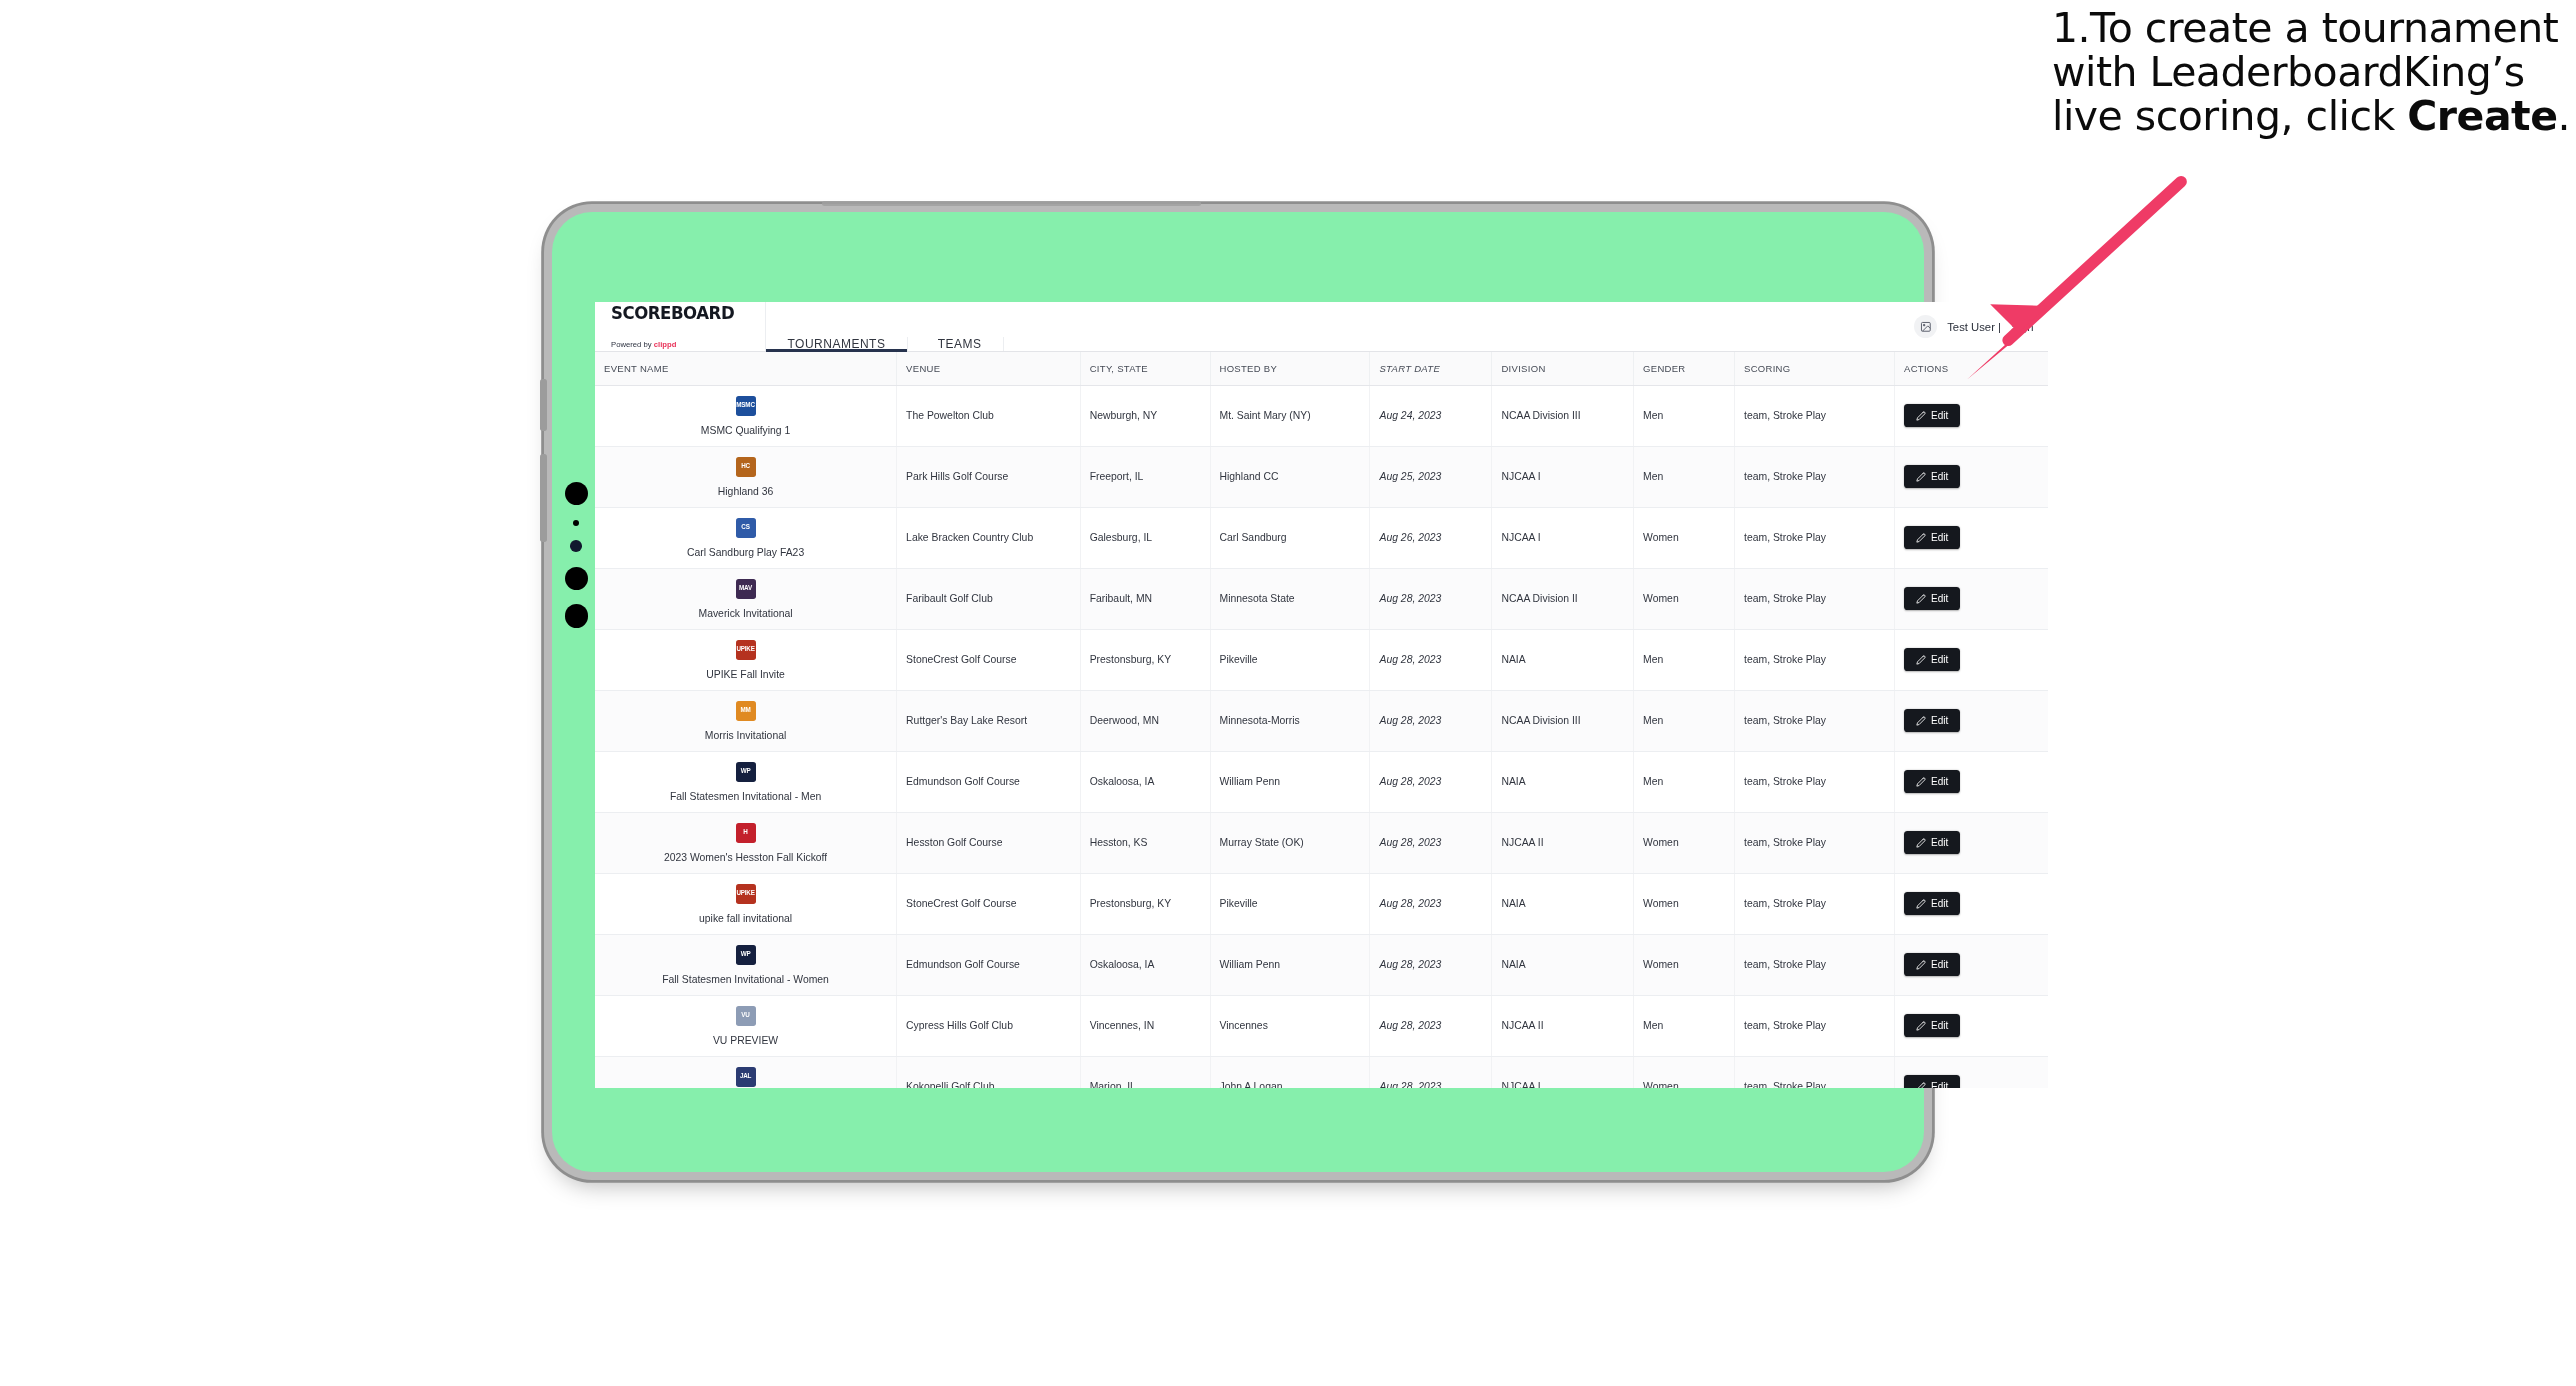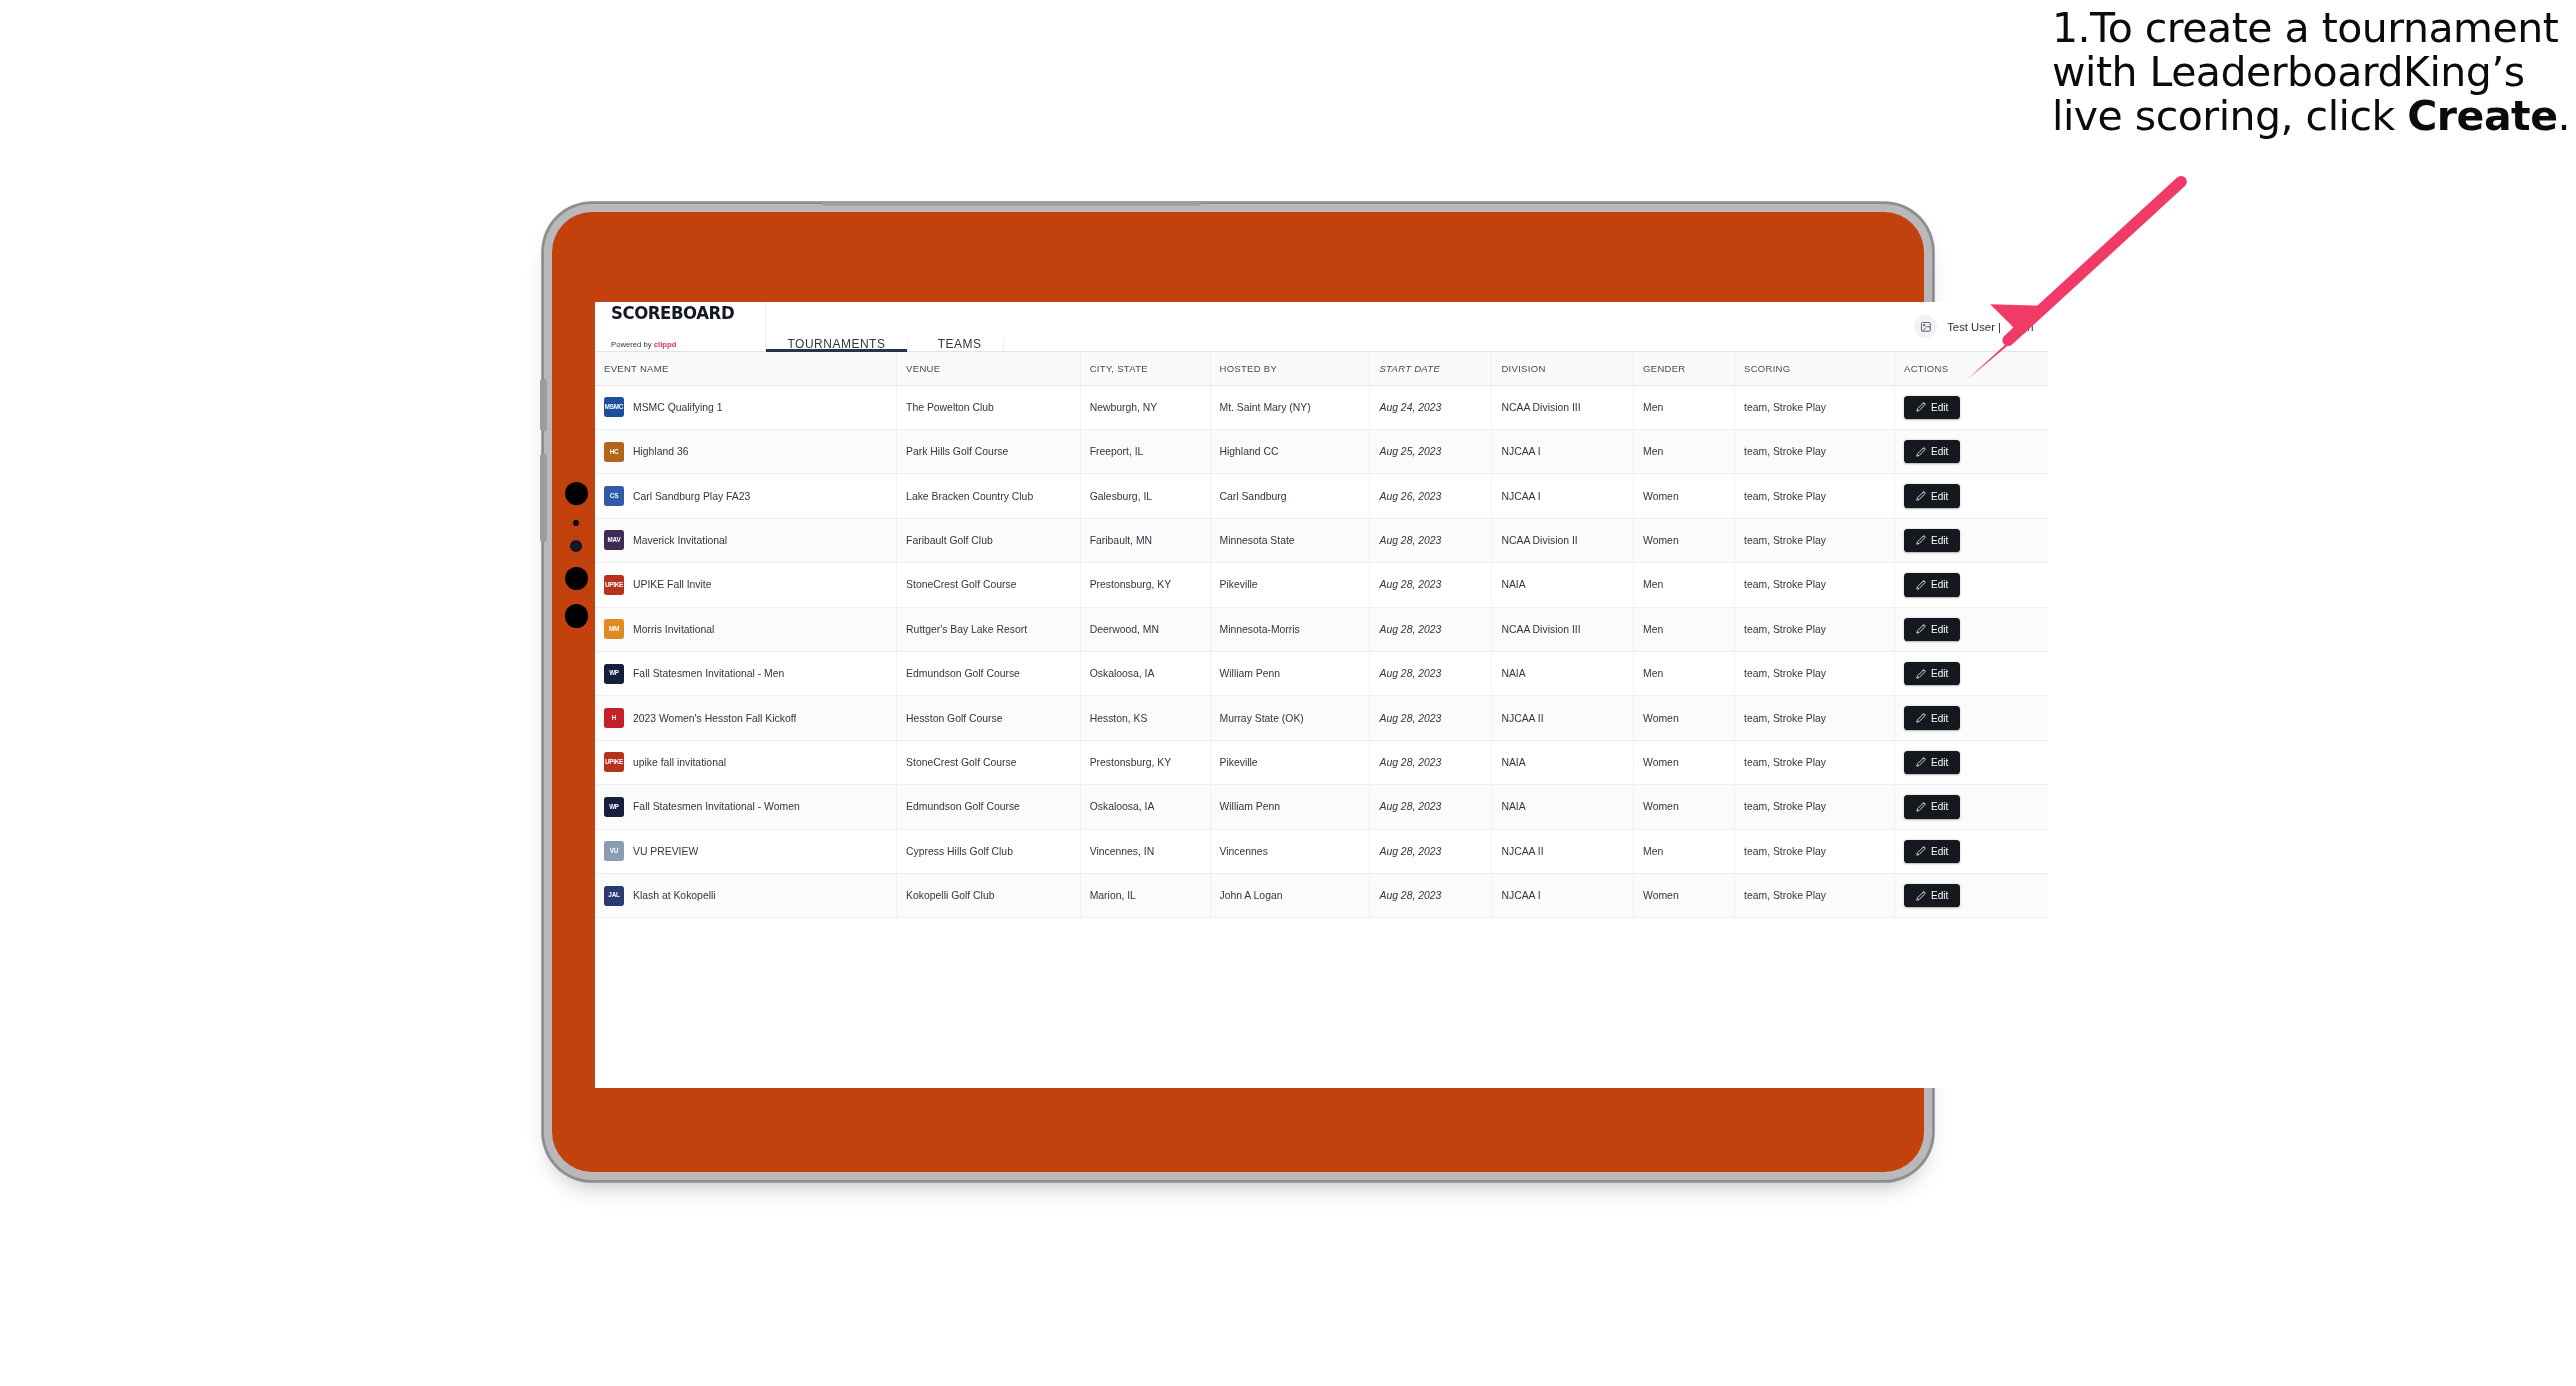--- a/index.html
+++ b/index.html
@@ -9,21 +9,21 @@
     font-family: "Liberation Sans", sans-serif;
     overflow: hidden;
   }
   .page { position: relative; width: 2576px; height: 1386px; background: #fff; }
 
   
   .device {
     position: absolute;
     left: 552px; top: 212px;
     width: 1372px; height: 960px;
-    background: #c2410c;
+    background: #86efac;
     border-radius: 40px;
     box-shadow: 0 0 0 8px #b9b9b9, 0 0 0 10.8px #8e8e8e, 0 12.6px 23.4px rgba(0,0,0,.28);
   }
   .dev-btn {
     position: absolute; left: -11.7px;
     width: 6.3px; background: #9c9c9c; border-radius: 2.7px;
   }
   .dev-btn.b1 { top: 167px; height: 52px; }
   .dev-btn.b2 { top: 242px; height: 88px; }
   .dev-top-line {
@@ -162,21 +162,21 @@
   .c-event   { width: 230px; }
   .c-venue   { width: 140px; }
   .c-city    { width: 99px; }
   .c-host    { width: 122px; }
   .c-date    { width: 93px; font-style: italic; }
   .c-div     { width: 108px; }
   .c-gender  { width: 77px;  }
   .c-score   { width: 122px; }
   .c-actions { width: 117px; }
 
-  .ev { display: flex; align-items: center; gap: 9px; }
+  .ev { display: flex; align-items: center; gap: 9px; flex-direction: column; }
   .logo {
     width: 20px; height: 20px; flex: 0 0 20px; border-radius: 2.7px;
     display: flex; align-items: center; justify-content: center;
     font-size: 6.3px; font-weight: 700; color: #fff; line-height: 1;
     letter-spacing: -0.2px; overflow: hidden;
   }
   .ev-name { overflow:hidden; text-overflow:ellipsis; }
 
   .edit-btn {
     display: inline-flex; align-items: center; gap: 5.4px;

